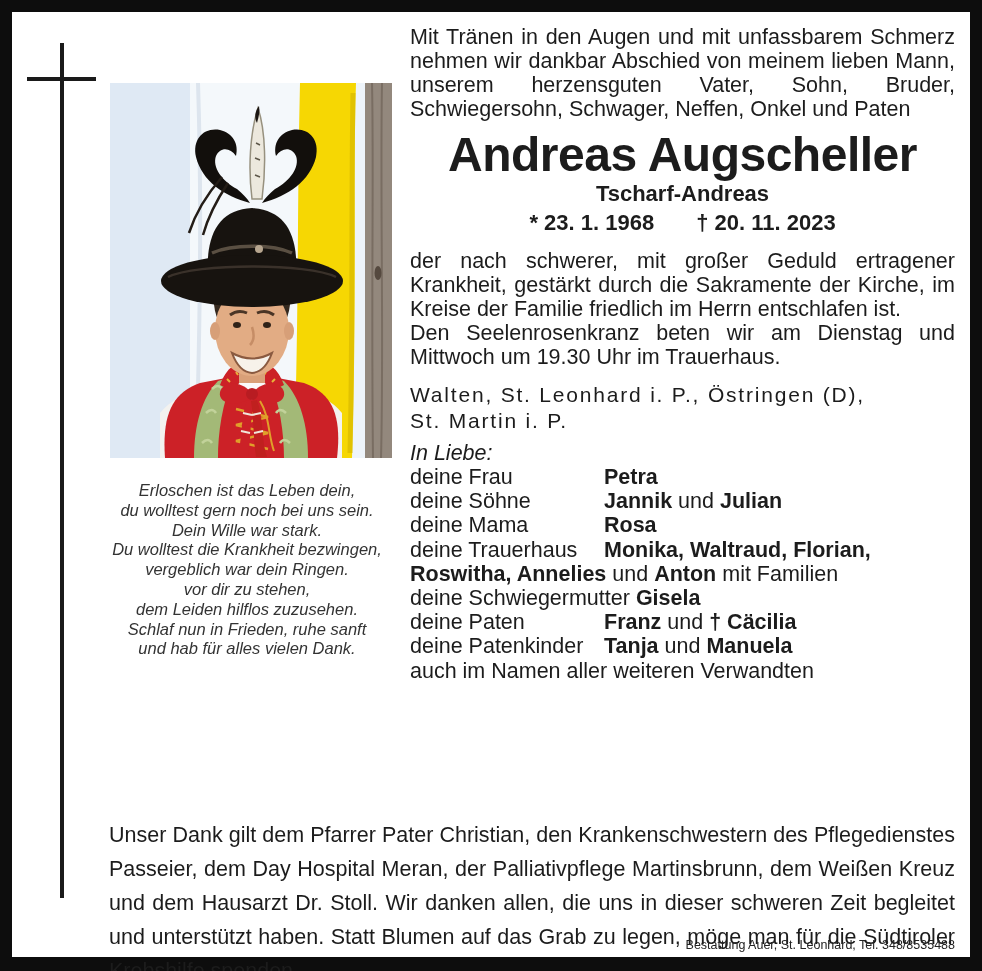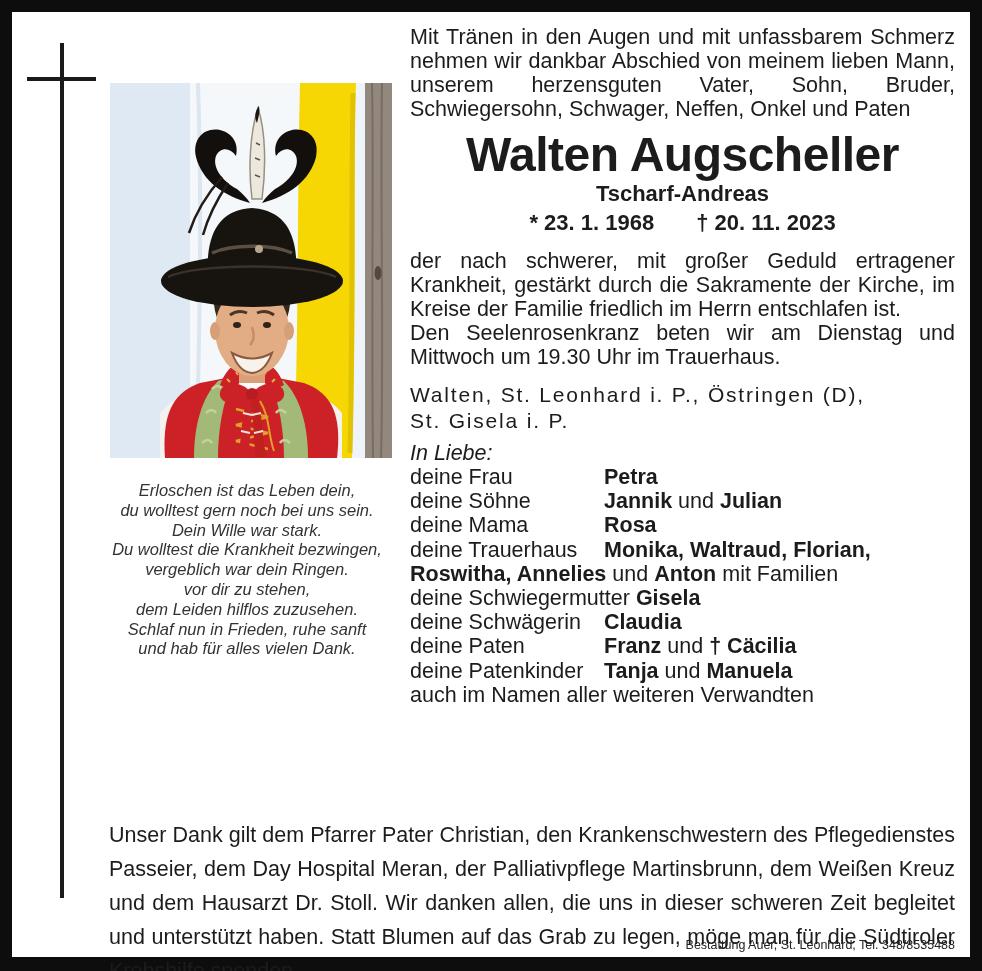--- a/index.html
+++ b/index.html
@@ -130,32 +130,32 @@
     <div>Du wolltest die Krankheit bezwingen,</div>
     <div>vergeblich war dein Ringen.</div>
     <div>vor dir zu stehen,</div>
     <div>dem Leiden hilflos zuzusehen.</div>
     <div>Schlaf nun in Frieden, ruhe sanft</div>
     <div>und hab für alles vielen Dank.</div>
   </div>
 
 <div class="rightcol">
   <div class="intro">Mit Tränen in den Augen und mit unfassbarem Schmerz nehmen wir dankbar Abschied von meinem lieben Mann, unserem herzensguten Vater, Sohn, Bruder, Schwiegersohn, Schwager, Neffen, Onkel und Paten</div>
-  <div class="deceased-name">Walten Augscheller</div>
+  <div class="deceased-name">Andreas Augscheller</div>
   <div class="nickname">Tscharf-Andreas</div>
   <div class="dates">
     <span class="birth">* 23. 1. 1968</span><span>† 20. 11. 2023</span>
   </div>
   <div class="paras">
     <p>der nach schwerer, mit großer Geduld ertragener Krankheit, gestärkt durch die Sakramente der Kirche, im Kreise der Familie friedlich im Herrn entschlafen ist.</p>
     <p>Den Seelenrosenkranz beten wir am Dienstag und Mittwoch um 19.30 Uhr im Trauerhaus.</p>
   </div>
   <div class="places">
     <span>Walten, St. Leonhard i. P., Östringen (D),</span>
-    <span>St. Gisela i. P.</span>
+    <span>St. Martin i. P.</span>
   </div>
   <div class="in-liebe">In Liebe:</div>
   <div class="family">
       <div class="fam-row">
         <span class="fam-label">deine Frau</span>
         <span class="fam-value"><span class="b">Petra</span></span>
       </div>
       <div class="fam-row">
         <span class="fam-label">deine Söhne</span>
         <span class="fam-value"><span class="b">Jannik</span><span> und </span><span class="b">Julian</span></span>
@@ -164,24 +164,20 @@
         <span class="fam-label">deine Mama</span>
         <span class="fam-value"><span class="b">Rosa</span></span>
       </div>
       <div class="fam-row">
         <span class="fam-label">deine Trauerhaus</span>
         <span class="fam-value"><span class="b">Monika, Waltraud, Florian,</span></span>
       </div>
       <div class="fam-row full"><span class="fam-value"><span class="b">Roswitha, Annelies</span><span> und </span><span class="b">Anton</span><span> mit Familien</span></span></div>
       <div class="fam-row full"><span class="fam-value"><span>deine Schwiegermutter </span><span class="b">Gisela</span></span></div>
       <div class="fam-row">
-        <span class="fam-label">deine Schwägerin</span>
-        <span class="fam-value"><span class="b">Claudia</span></span>
-      </div>
-      <div class="fam-row">
         <span class="fam-label">deine Paten</span>
         <span class="fam-value"><span class="b">Franz</span><span> und </span><span class="b">† Cäcilia</span></span>
       </div>
       <div class="fam-row">
         <span class="fam-label">deine Patenkinder</span>
         <span class="fam-value"><span class="b">Tanja</span><span> und </span><span class="b">Manuela</span></span>
       </div>
       <div class="fam-row full"><span class="fam-value"><span>auch im Namen aller weiteren Verwandten</span></span></div>
     </div>
 </div>

